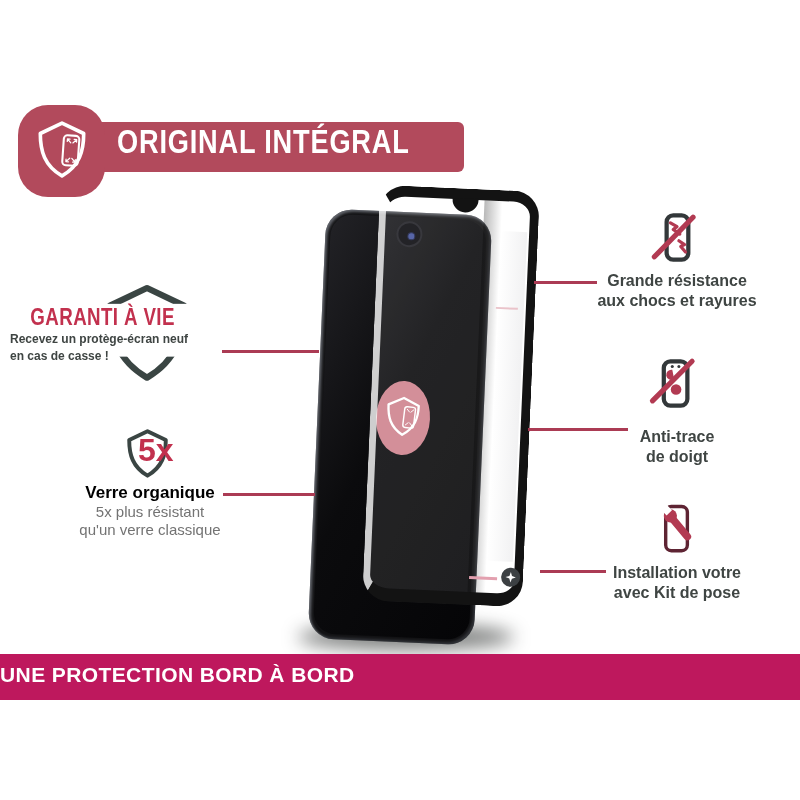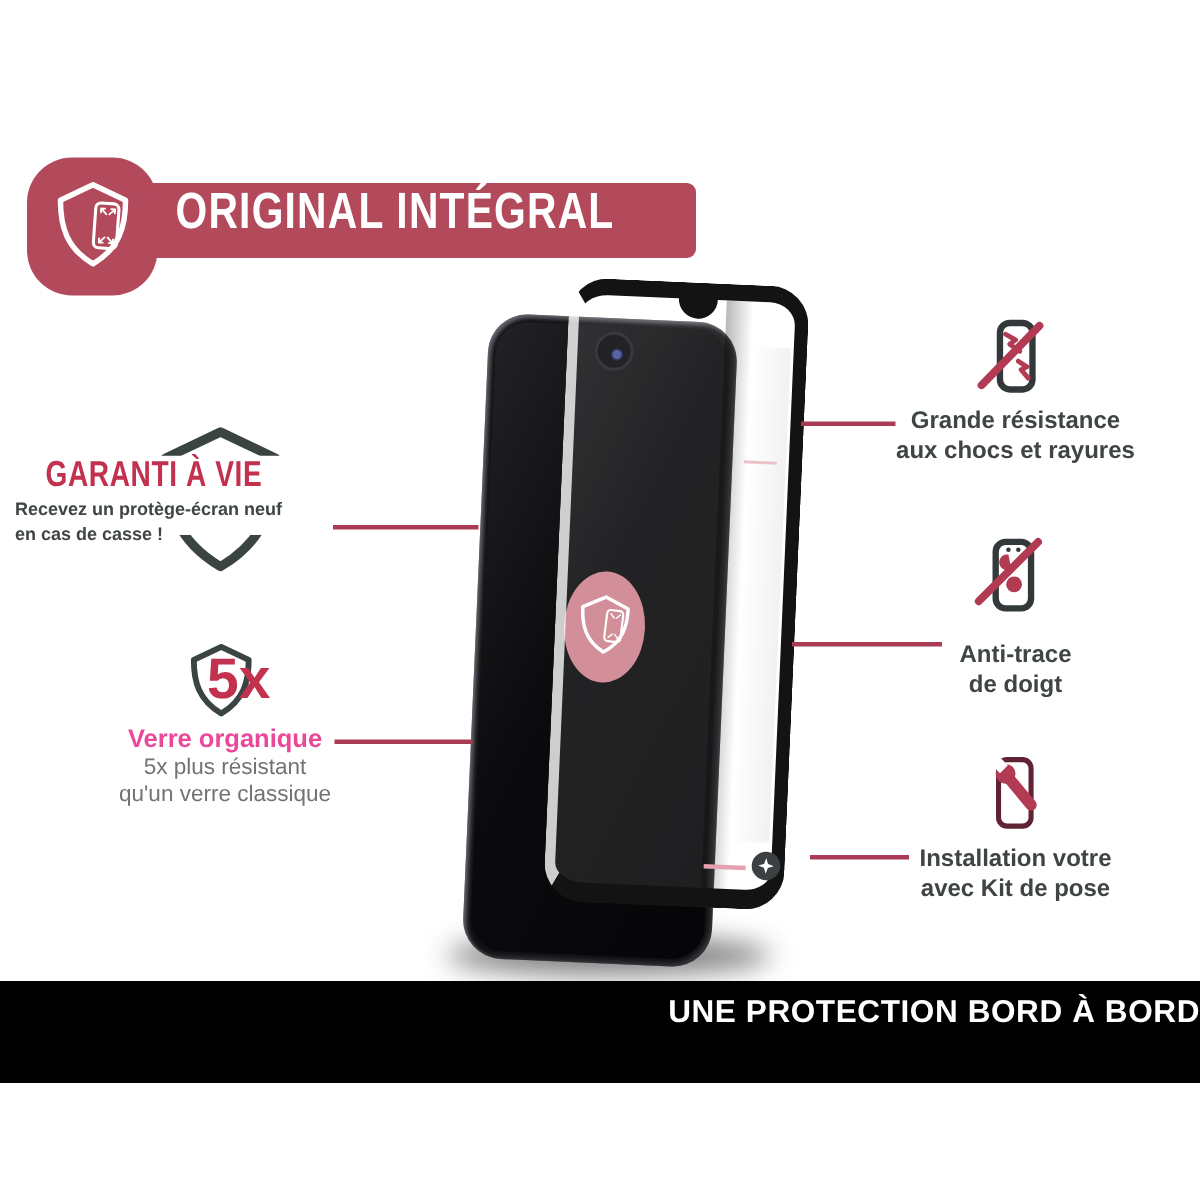--- a/index.html
+++ b/index.html
@@ -16,23 +16,23 @@
                   color:#fff;font-size:34px;font-weight:bold;letter-spacing:1px;white-space:nowrap;}
 
   
   .shield-garanti{left:103px;top:277px;}
   .garanti-text{left:10px;top:303px;width:280px;text-align:left;}
   .garanti-title span{display:inline-block;transform:scaleX(.78);color:#c2314e;
                       font-size:24px;font-weight:bold;letter-spacing:.5px;white-space:nowrap;}
   .garanti-line{color:#3f4543;font-size:12px;font-weight:bold;line-height:17px;white-space:nowrap;}
 
   .shield-5x{left:124px;top:426px;}
-  .badge-5x{left:138px;top:432px;color:#c2314e;font-size:38px;font-weight:bold;}
+  .badge-5x{left:138px;top:432px;color:#c2314e;font-size:32px;font-weight:bold;}
   .verre-text{left:30px;top:483px;width:240px;text-align:center;}
-  .verre-title{color:#ec4899;font-size:17px;font-weight:bold;line-height:20px;white-space:nowrap;}
+  .verre-title{color:#000000;font-size:17px;font-weight:bold;line-height:20px;white-space:nowrap;}
   .verre-line{color:#737373;font-size:15px;font-weight:normal;line-height:18px;white-space:nowrap;}
 
   
   .rfeat-text{width:200px;text-align:center;left:577px;}
   .rfeat-line{color:#3f4543;font-size:16px;font-weight:bold;line-height:20px;white-space:nowrap;}
 
   
   .cline{height:3px;background:#ab3b54;z-index:6;}
 
   
@@ -61,21 +61,21 @@
   .glass-shade{position:absolute;left:98px;top:0;width:18px;height:100%;
                background:linear-gradient(90deg,rgba(0,0,0,.28),rgba(0,0,0,0));}
   .glass-sheen{position:absolute;right:2px;top:30px;width:26px;height:330px;
                background:linear-gradient(90deg,rgba(0,0,0,0),rgba(120,120,130,.10));}
   .wm-line1{position:absolute;right:8px;top:106px;width:22px;height:2px;background:#eac3ca;}
   .wm-line2{position:absolute;right:17px;top:376px;width:28px;height:3px;background:#e3a0af;}
   .mini-logo{position:absolute;right:-6px;top:366px;width:19px;height:19px;border-radius:50%;
              background:#3c4043;display:flex;align-items:center;justify-content:center;}
 
   
-  .footer{left:0;top:654px;width:800px;height:68px;background:#000000;text-align:right;color:#fff;}
+  .footer{left:0;top:654px;width:800px;height:46px;background:#be185d;text-align:left;color:#fff;}
   .footer-title{margin-top:9px;font-size:21px;font-weight:bold;letter-spacing:.4px;}
   .footer-sub{margin-top:2px;font-size:17px;font-weight:normal;opacity:.96;letter-spacing:.3px;}
 </style>
 </head>
 <body>
 
 <div class="abs hdr-strip"></div>
 <div class="abs hdr-badge">
   <span>
     <svg width="56" height="62" viewBox="0 0 100 120" fill="none">

